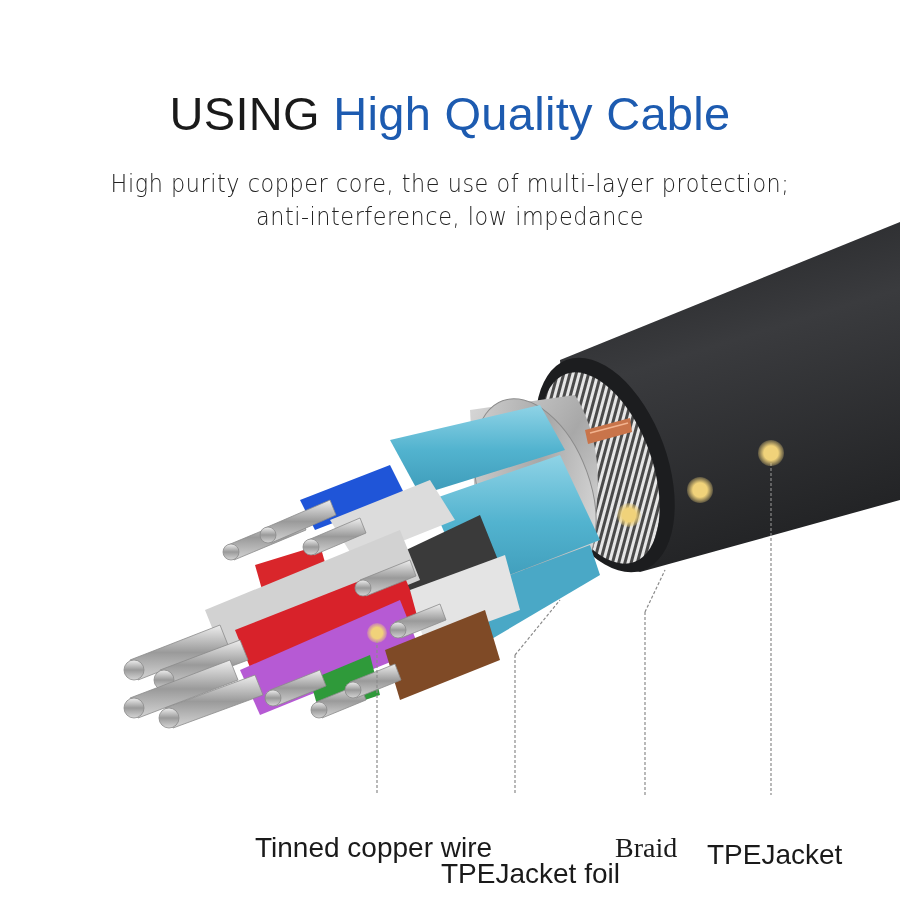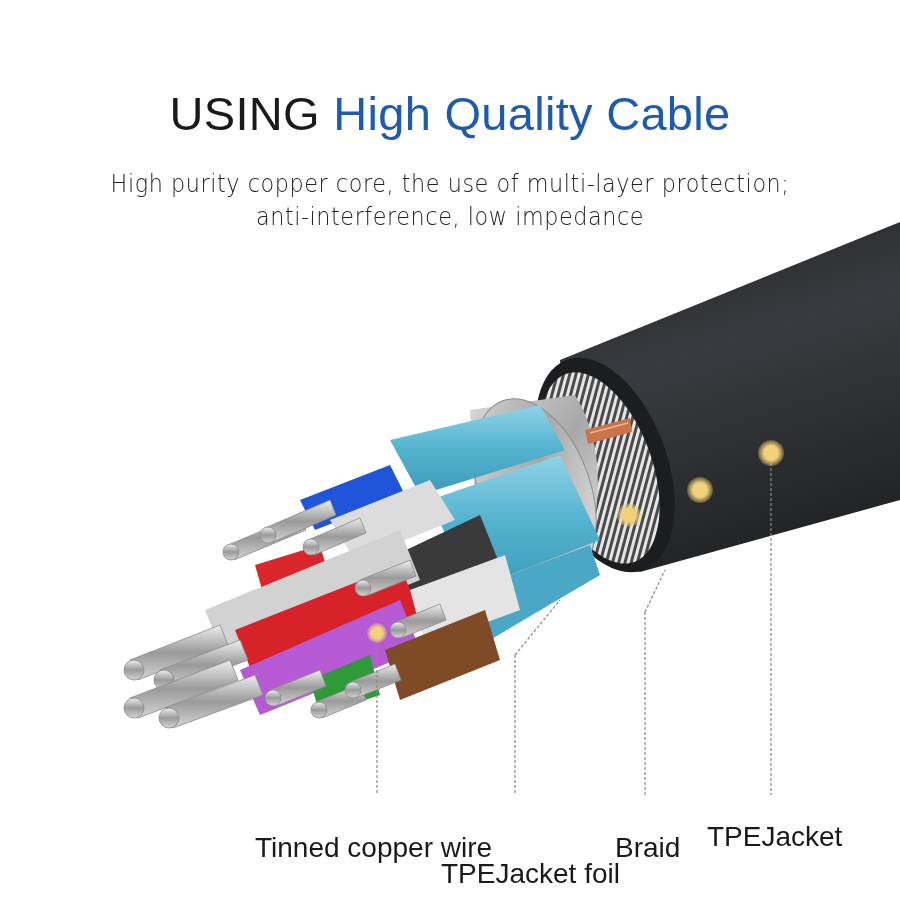--- a/index.html
+++ b/index.html
@@ -142,14 +142,14 @@
   <g>
     <circle cx="377" cy="633" r="10" fill="url(#dotG)"></circle>
     <circle cx="629" cy="515" r="12" fill="url(#dotG)"></circle>
     <circle cx="700" cy="490" r="13" fill="url(#dotG)"></circle>
     <circle cx="771" cy="453" r="13" fill="url(#dotG)"></circle>
   </g>
 </svg>
 
 <div class="label" style="left:255px; top:800px;">Tinned copper wire</div>
 <div class="label" style="left:441px; top:826px;">TPEJacket foil</div>
-<div class="label" style="left:615px; top:800px;">Braid</div>
-<div class="label" style="left:707px; top:789px;">TPEJacket</div>
+<div class="label" style="left:615px; top:800px;font-family:Liberation Serif, serif;">Braid</div>
+<div class="label" style="left:707px; top:807px;">TPEJacket</div>
 
 </body></html>

